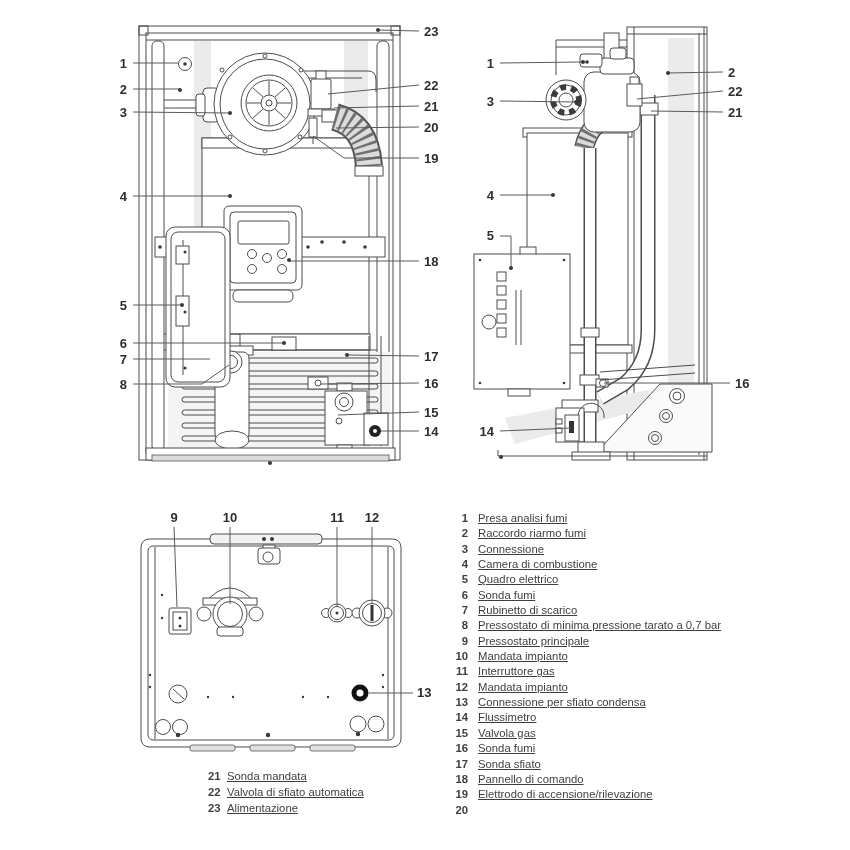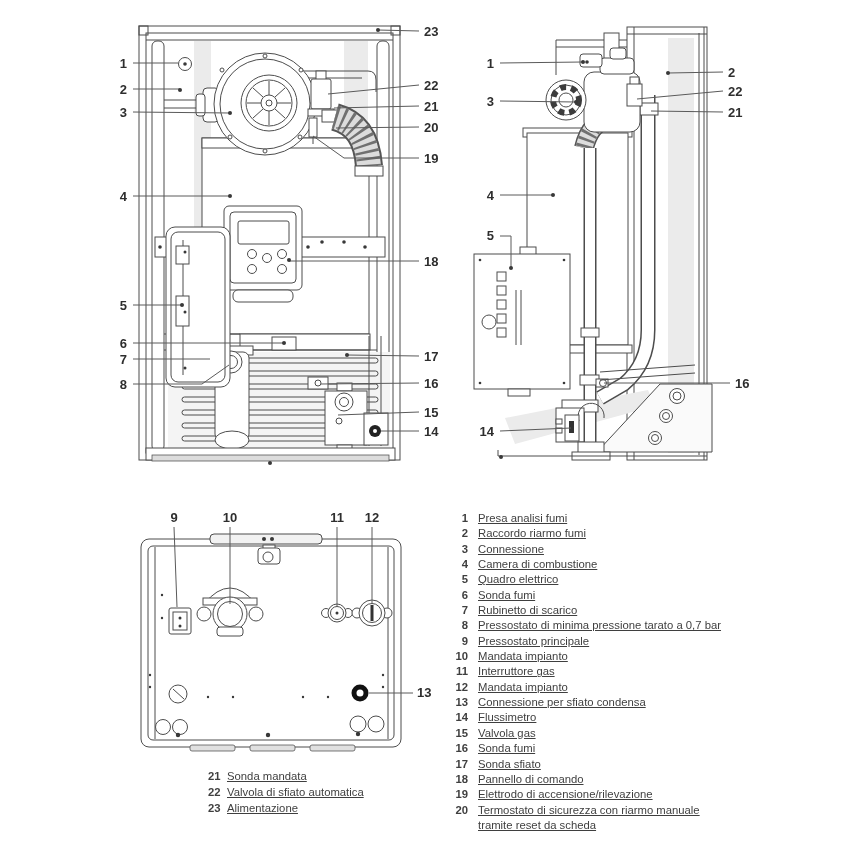--- a/index.html
+++ b/index.html
@@ -543,22 +543,20 @@
   <div class="lrow">
         <span class="lnum">18</span>
         <span class="ltxt">Pannello di comando</span>
       </div>
   <div class="lrow">
         <span class="lnum">19</span>
         <span class="ltxt">Elettrodo di accensione/rilevazione</span>
       </div>
   <div class="lrow">
         <span class="lnum">20</span>
-        <span class="ltxt">Termostato di sicurezza con riarmo manuale
-tramite reset da scheda</span>
       </div>
 </div>
 
 <div class="legend-sec">
   <div class="lrow">
         <span class="lnum">21</span>
         <span class="ltxt">Sonda mandata</span>
       </div>
   <div class="lrow">
         <span class="lnum">22</span>

